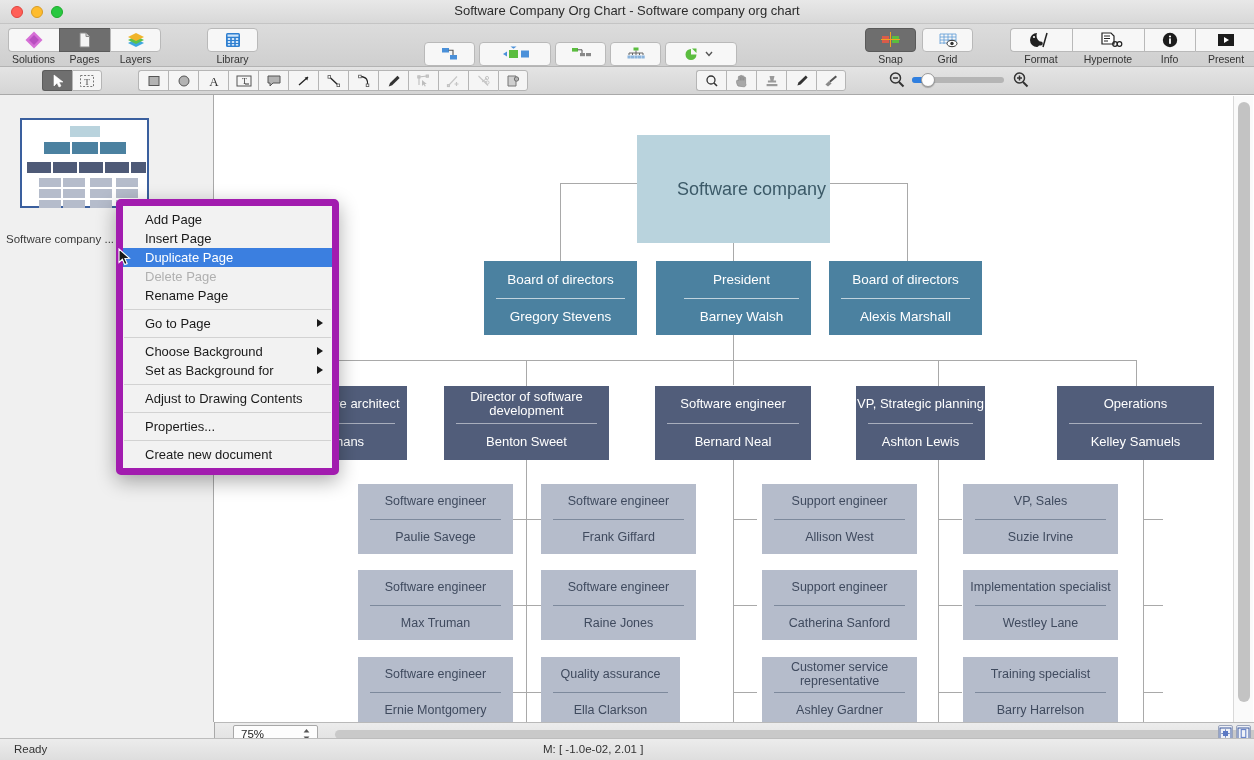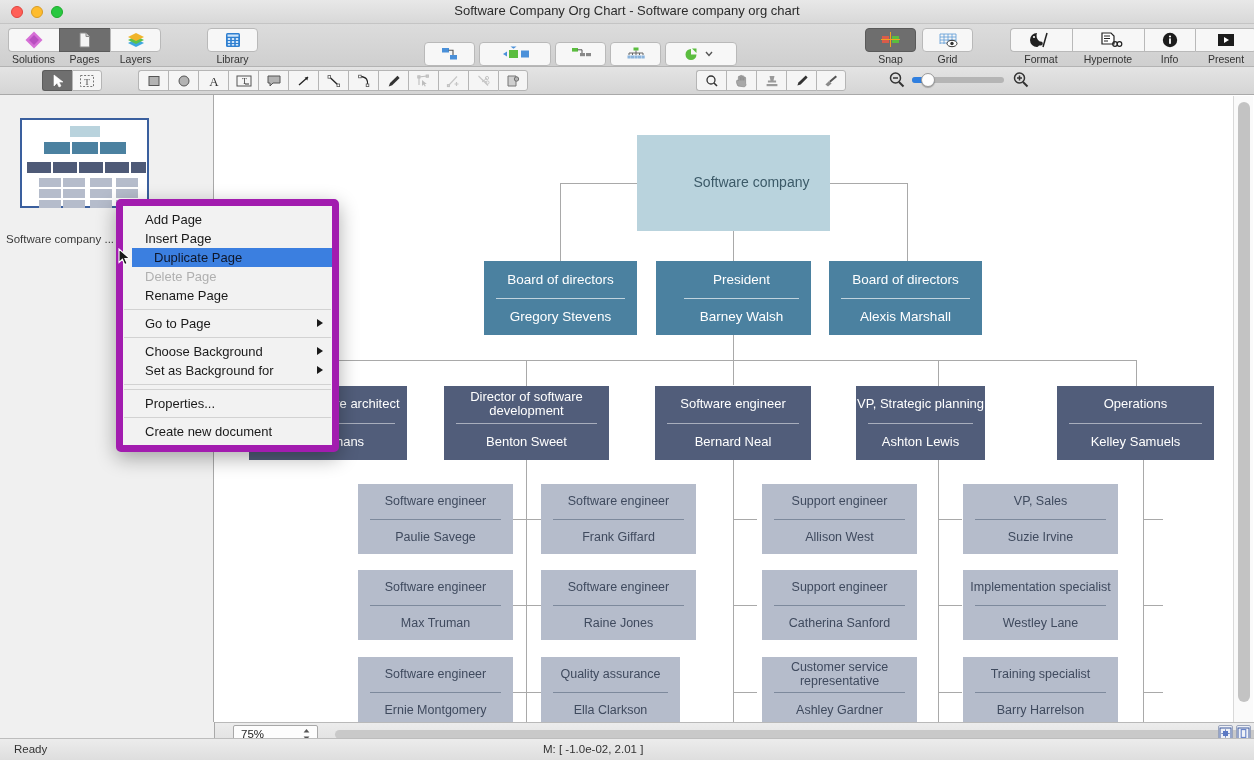--- a/index.html
+++ b/index.html
@@ -139,21 +139,21 @@
     position: absolute; left: 116px; top: 199px; width: 223px;
     background: #f2f2f2; border: 7px solid #a21caf; border-radius: 5px;
     box-shadow: 0 6px 20px rgba(0,0,0,.33);
     padding: 4px 0; z-index: 50;
   }
   .mi {
     position: relative; height: 19px; line-height: 19px;
     padding-left: 22px; padding-right: 20px; font-size: 13px; color: #1a1a1a;
     white-space: nowrap;
   }
-  .mi.hl { background: #3b7fe0; color: #0f172a; margin-left: 9px; }
+  .mi.hl { background: #3b7fe0; color: #ffffff; }
   .mi.dis { color: #b0b0b0; }
   .mi .arrow {
     position: absolute; right: 9px; top: 5px;
     width: 0; height: 0; border-left: 6px solid #1a1a1a;
     border-top: 4.5px solid transparent; border-bottom: 4.5px solid transparent;
   }
   .msep { height: 1px; background: #d2d2d2; margin: 4px 1px; }
   .cursor-arrow { position: absolute; left: 118px; top: 248px; z-index: 60; }
 
   
@@ -601,21 +601,21 @@
     <div class="conn" style="left:518px; top:510px; width:24px; height:1px;"></div>
     <div class="conn" style="left:518px; top:597px; width:24px; height:1px;"></div>
     <div class="conn" style="left:723px; top:424px; width:24px; height:1px;"></div>
     <div class="conn" style="left:723px; top:510px; width:24px; height:1px;"></div>
     <div class="conn" style="left:723px; top:597px; width:24px; height:1px;"></div>
     <div class="conn" style="left:928px; top:424px; width:20px; height:1px;"></div>
     <div class="conn" style="left:928px; top:510px; width:20px; height:1px;"></div>
     <div class="conn" style="left:928px; top:597px; width:20px; height:1px;"></div>
 
     <div id="nodes">
-        <div class="node n-root" style="left: 422px; top: 40px; width: 193px; height: 96px; font-size: 14px; padding-left: 36px;">
+        <div class="node n-root" style="left: 422px; top: 40px; width: 193px; height: 108px; font-size: 18px; padding-left: 36px;">
           <div class="title">Software company</div>
         </div>
         <div class="node n-exec" style="left: 269px; top: 166px; width: 153px; height: 74px; font-size: 13.5px;">
           <div class="title">Board of directors</div>
           <div class="divider"></div>
           <div class="name">Gregory Stevens</div>
         </div>
         <div class="node n-exec" style="left: 441px; top: 166px; width: 155px; height: 74px; font-size: 13.5px; padding-left: 16px;">
           <div class="title">President</div>
           <div class="divider"></div>
@@ -723,20 +723,21 @@
       <div class="mi"><span>Insert Page</span></div>
       <div class="mi hl"><span>Duplicate Page</span></div>
       <div class="mi dis"><span>Delete Page</span></div>
       <div class="mi"><span>Rename Page</span></div>
       <div class="msep"></div>
       <div class="mi"><span>Go to Page</span><span class="arrow"></span></div>
       <div class="msep"></div>
       <div class="mi"><span>Choose Background</span><span class="arrow"></span></div>
       <div class="mi"><span>Set as Background for</span><span class="arrow"></span></div>
       <div class="msep"></div>
+      <div class="mi"><span>Adjust to Drawing Contents</span></div>
       <div class="msep"></div>
       <div class="mi"><span>Properties...</span></div>
       <div class="msep"></div>
       <div class="mi"><span>Create new document</span></div>
     </div>
 
   <div class="cursor-arrow">
     <svg width="14" height="20" viewBox="0 0 14 20">
       <path d="M1 1 L1 14.5 L4.4 11.3 L6.7 16.6 L9.2 15.6 L6.9 10.5 L11.5 10.3 Z" fill="#1a1a1a" stroke="#fff" stroke-width="1.1"></path>
     </svg>

